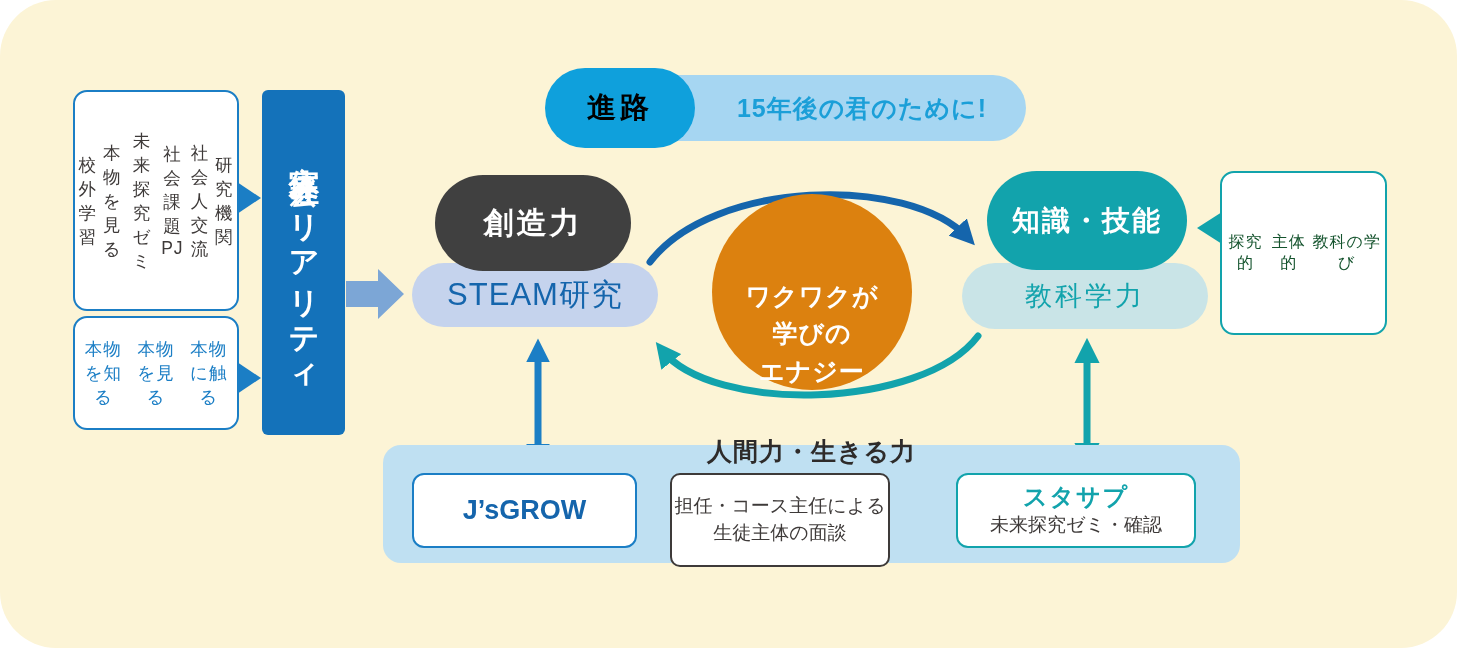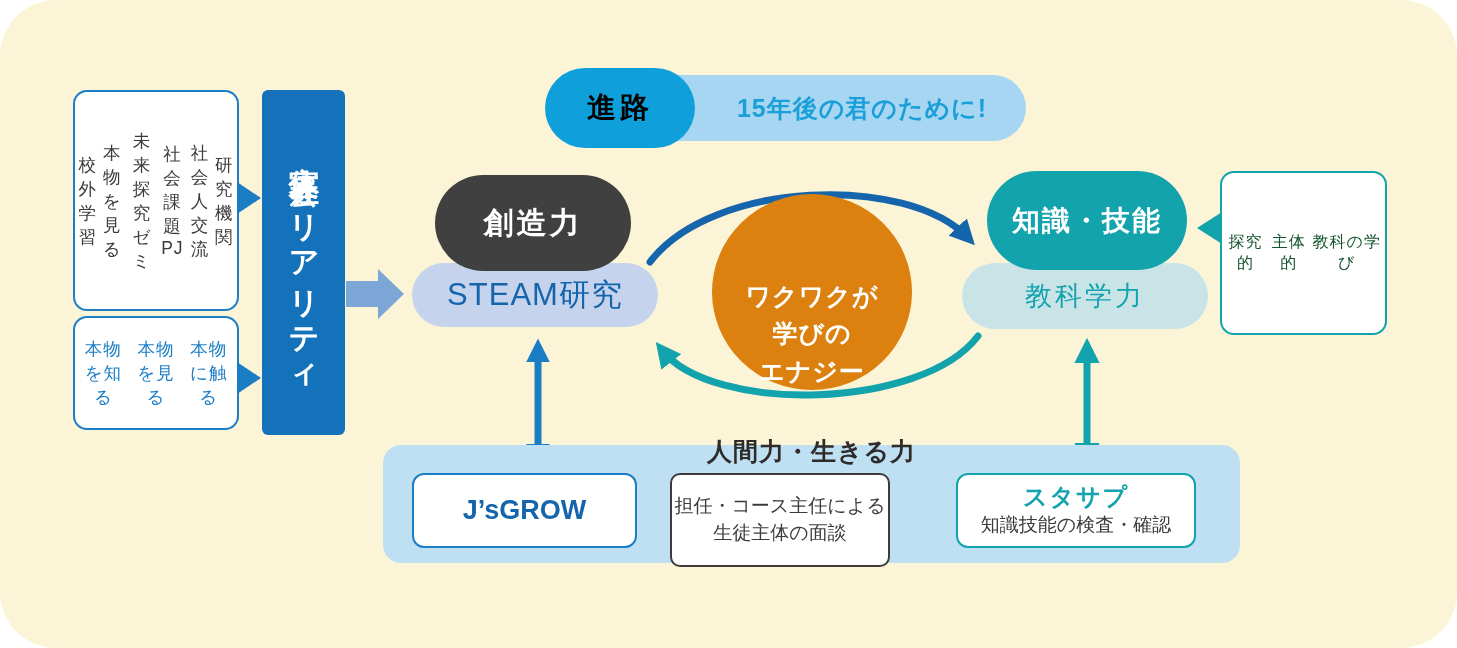--- a/index.html
+++ b/index.html
@@ -196,17 +196,17 @@
       <span class="title">J’sGROW</span>
     </div>
 
     <div class="pbox box-interview">
       <span>担任・コース主任による</span>
       <span>生徒主体の面談</span>
     </div>
 
     <div class="pbox box-sutasapu">
       <span class="title">スタサプ</span>
-      <span class="desc">知識技能の検査・確認</span>
+      <span class="desc">未来探究ゼミ・確認</span>
     </div>
   </div>
 
 </div>
 
 </body></html>

